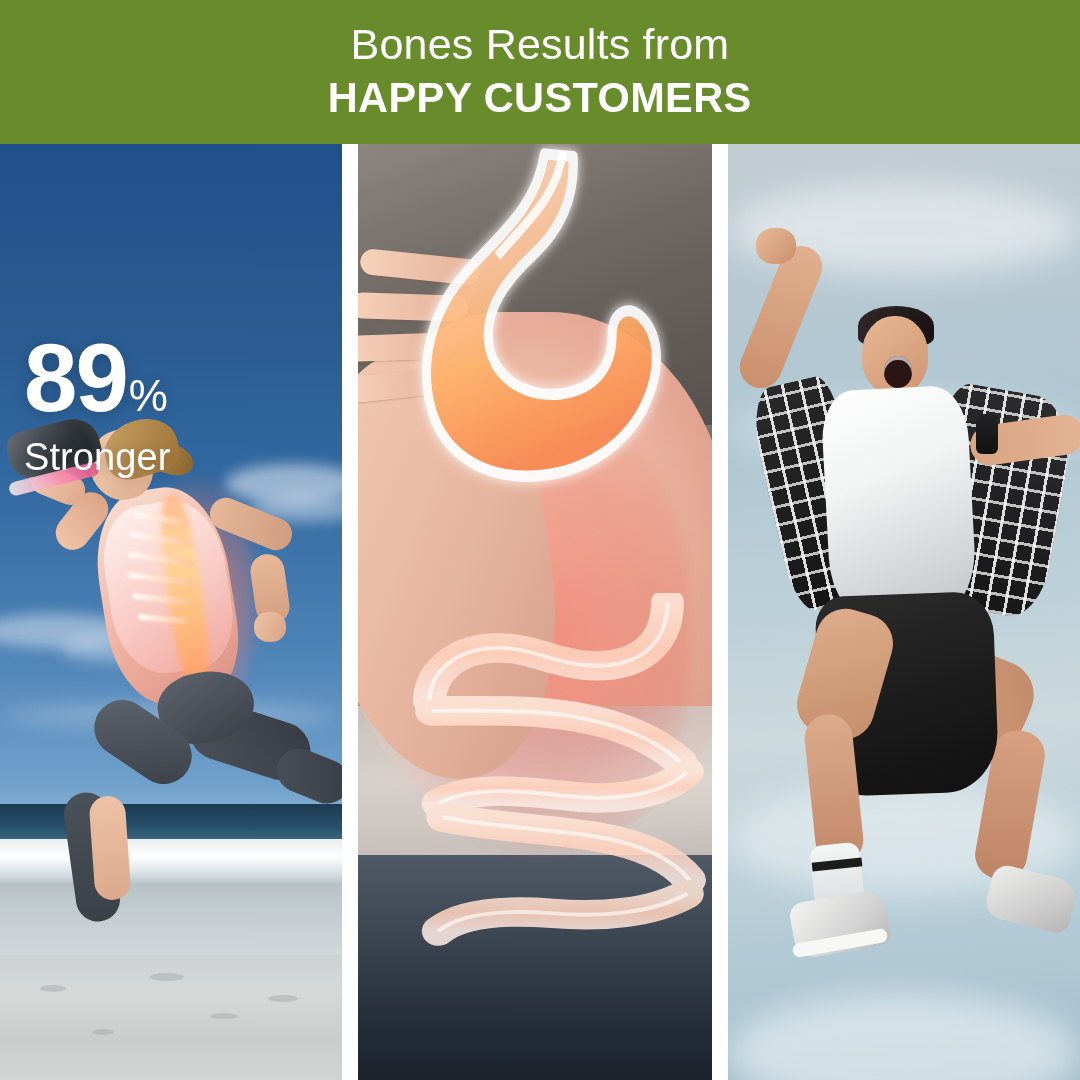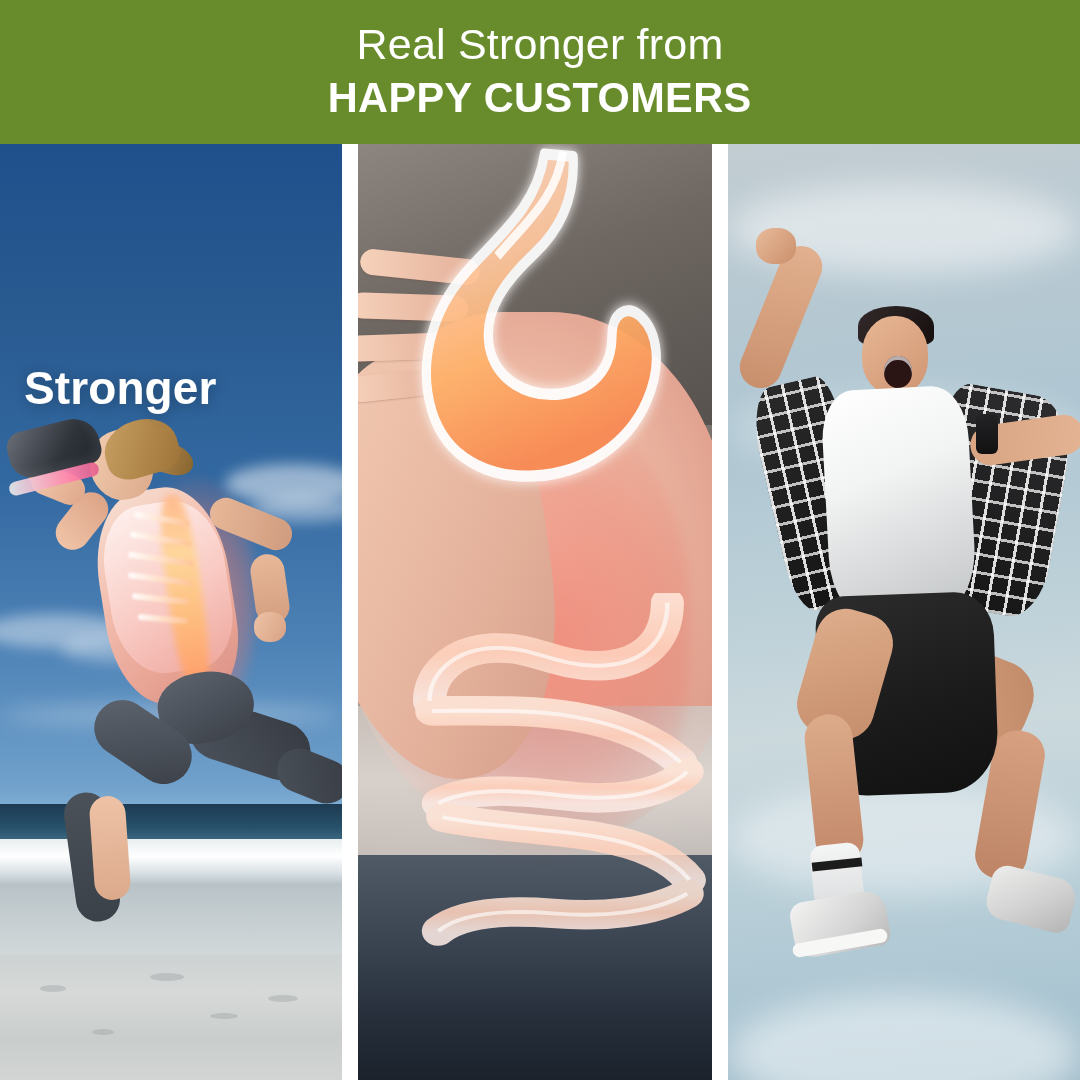--- a/index.html
+++ b/index.html
@@ -435,35 +435,35 @@
     line-height:.92;
     text-shadow:0 2px 14px rgba(0,0,0,.22);
   }
   .stat-value{
     font-size:96px; font-weight:700; letter-spacing:-2px;
   }
   .stat-pct{
     font-size:44px; font-weight:400; letter-spacing:0px; margin-left:2px;
   }
   .stat-label{
-    font-size:46px; font-weight:700; line-height:1.15;
-    margin-top:28px; letter-spacing:.1px;
+    font-size:38px; font-weight:400; line-height:1.15;
+    margin-top:14px; letter-spacing:.1px;
     text-shadow:0 2px 14px rgba(0,0,0,.26);
   }
   .stat-label span{ display:block; }
 
   .stat-left   { left:24px;  top:190px; }
 </style>
 </head>
 <body>
 
 <div id="page">
 
   <div class="header">
-    <div class="header-line1">Real Stronger from</div>
+    <div class="header-line1">Bones Results from</div>
     <div class="header-line2">HAPPY CUSTOMERS</div>
   </div>
 
   <div class="panels">
 
     <div class="panel panel-left">
       <div class="scene">
         <div class="p1-sky"></div>
         <div class="p1-cloud p1-c1"></div>
         <div class="p1-cloud p1-c2"></div>
@@ -507,20 +507,24 @@
           <div class="sk r-fistF"></div>
           <div class="sk r-thighF"></div>
           <div class="sk r-shinF"></div>
           <div class="sk r-calfF"></div>
           <div class="r-shoeF"></div>
           <div class="r-shoeF-sole"></div>
         </div>
       </div>
 
       <div class="stat stat-left">
+        <div class="stat-num">
+          <span class="stat-value">89</span>
+          <span class="stat-pct">%</span>
+        </div>
         <div class="stat-label">
           <span>Stronger</span>
         </div>
       </div>
     </div>
 
     <div class="divider divider-1"></div>
 
     <div class="panel panel-center">
       <div class="scene">

